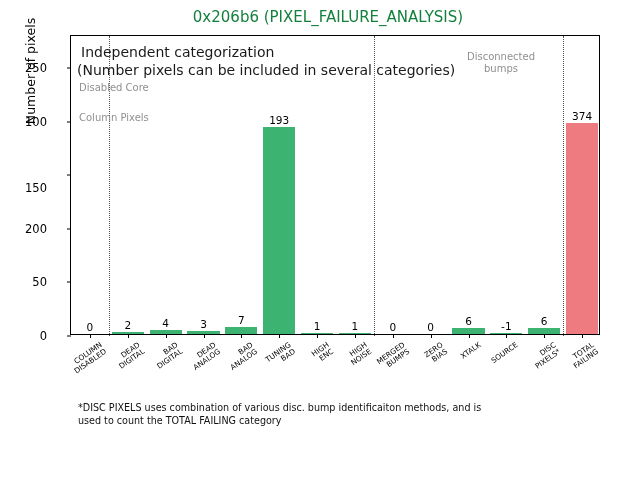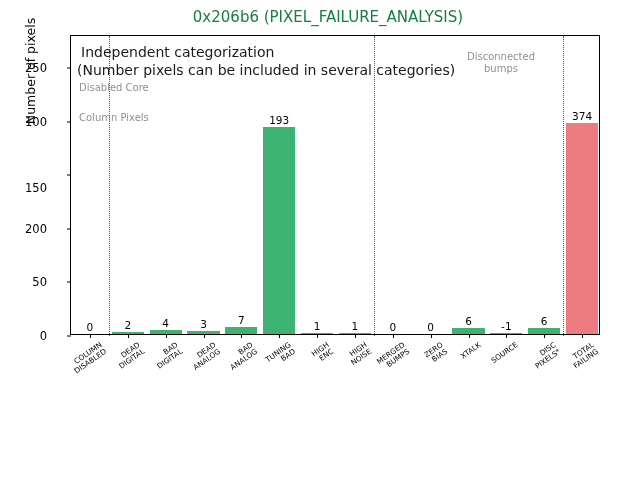--- a/index.html
+++ b/index.html
@@ -217,15 +217,17 @@
     <div class="ann ann-grey" style="left:8px;top:46px;">Disabled Core</div>
     <div class="ann ann-grey" style="left:8px;top:57px;margin-top:19px;">Column Pixels</div>
 
 
     <div class="ann ann-grey center" style="left:370px;top:15px;width:120px;">Disconnected</div>
     <div class="ann ann-grey center" style="left:370px;top:27px;width:120px;">bumps</div>
 
   </div>
 
   <div class="footnote">
+    <div>*DISC PIXELS uses combination of various disc. bump identificaiton methods, and is</div>
+    <div>used to count the TOTAL FAILING category</div>
   </div>
 
 </div>
 
 </body></html>

